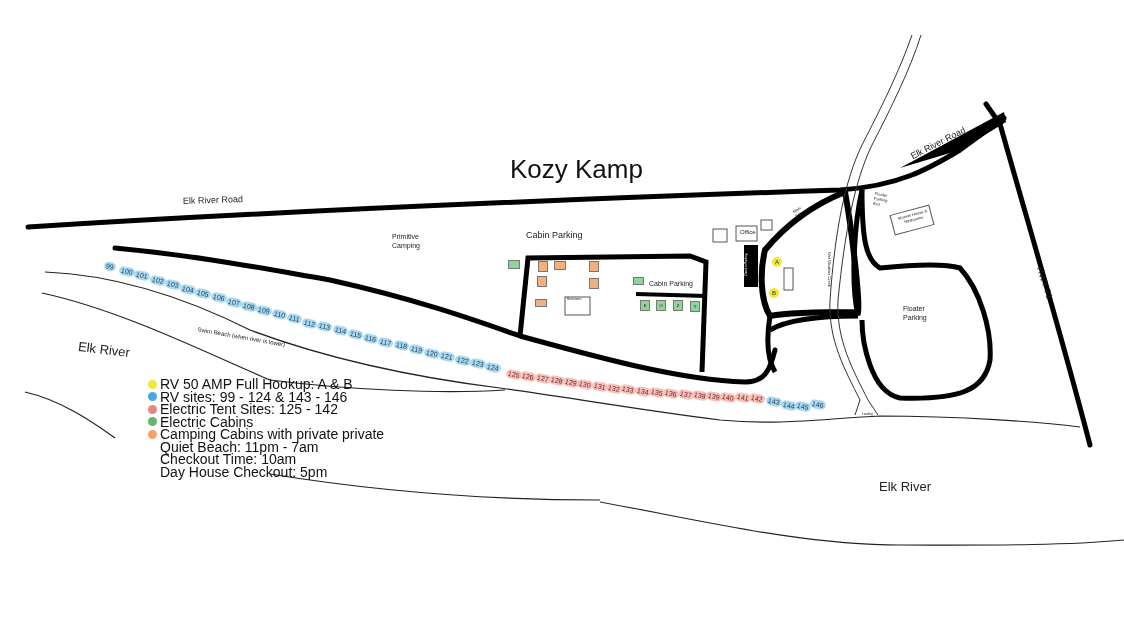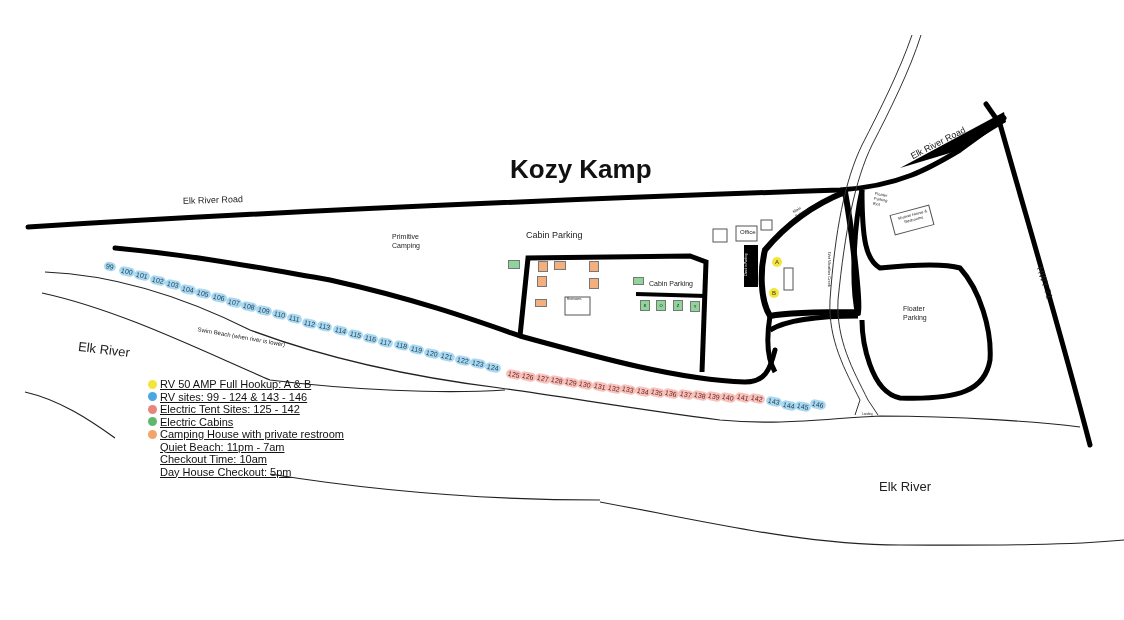--- a/index.html
+++ b/index.html
@@ -1,20 +1,20 @@
 <!DOCTYPE html>
 <html><head>
 <meta charset="utf-8">
 <style>
   html, body { margin: 0; padding: 0; background: #ffffff; }
   body { width: 1124px; height: 620px; position: relative; overflow: hidden; font-family: "Liberation Sans", sans-serif; }
   #map { position: absolute; left: 0; top: 0; width: 1124px; height: 620px; }
-  .title { position: absolute; left: 510px; top: 154px; font-size: 26px; color: #111; font-weight: bold; }
+  .title { position: absolute; left: 510px; top: 154px; font-size: 26px; color: #111; }
   .lbl { position: absolute; color: #222; white-space: nowrap; }
-  .legend { position: absolute; left: 148px; top: 378px; font-size: 11px; color: #111; line-height: 12.5px; text-decoration: underline; }
+  .legend { position: absolute; left: 148px; top: 378px; font-size: 14px; color: #111; line-height: 12.5px; }
   .legend .row { display: flex; align-items: center; height: 12.5px; }
   .legend .dot { width: 9px; height: 9px; border-radius: 50%; margin-right: 3px; flex: 0 0 auto; }
   .legend .nodot { width: 12px; flex: 0 0 auto; }
   .site { position: absolute; font-size: 7px; color: #1d3a55; padding: 1px 2px; border-radius: 6px; transform-origin: center; }
   .site.rv { background: #a9d9f0; }
   .site.tent { background: #f6c2bb; color: #6a1b1b; }
   .hook { position: absolute; width: 10px; height: 10px; border-radius: 50%; background: #f3e63a; font-size: 6px; text-align: center; line-height: 10px; color: #333; }
   .cabin { position: absolute; width: 8px; height: 9px; font-size: 4px; text-align: center; line-height: 9px; border: 1px solid #777; }
   .cabin.green { background: #8fd49b; }
   .cabin.orange { background: #f4b07c; }
@@ -161,21 +161,21 @@
   <div class="row">
       <span class="dot" style="background:#e8867c"></span>
       <span>Electric Tent Sites: 125 - 142</span>
     </div>
   <div class="row">
       <span class="dot" style="background:#5fb86e"></span>
       <span>Electric Cabins</span>
     </div>
   <div class="row">
       <span class="dot" style="background:#f2a46a"></span>
-      <span>Camping House with private restroom</span>
+      <span>Camping Cabins with private private</span>
     </div>
   <div class="row">
       <span class="nodot"></span>
       <span>Quiet Beach: 11pm - 7am</span>
     </div>
   <div class="row">
       <span class="nodot"></span>
       <span>Checkout Time: 10am</span>
     </div>
   <div class="row">

